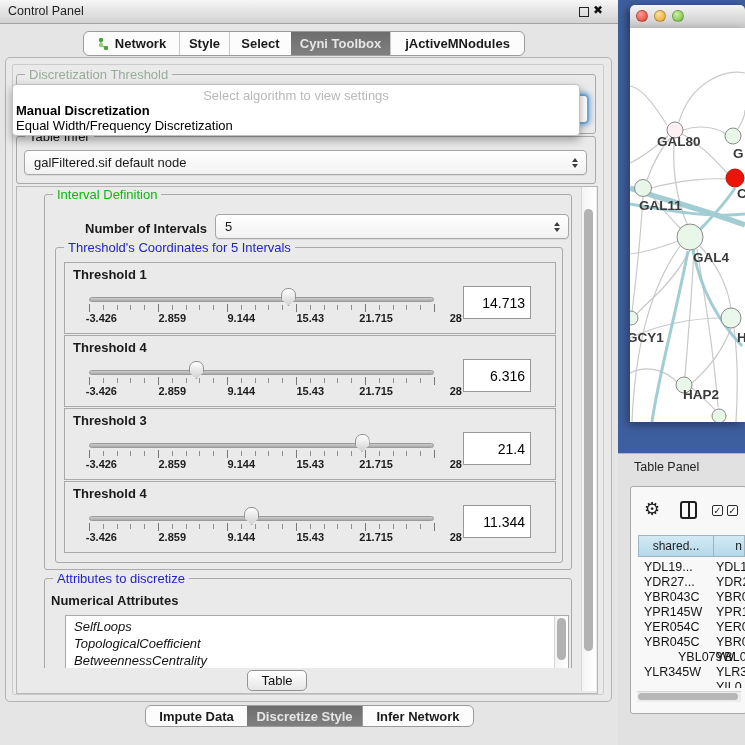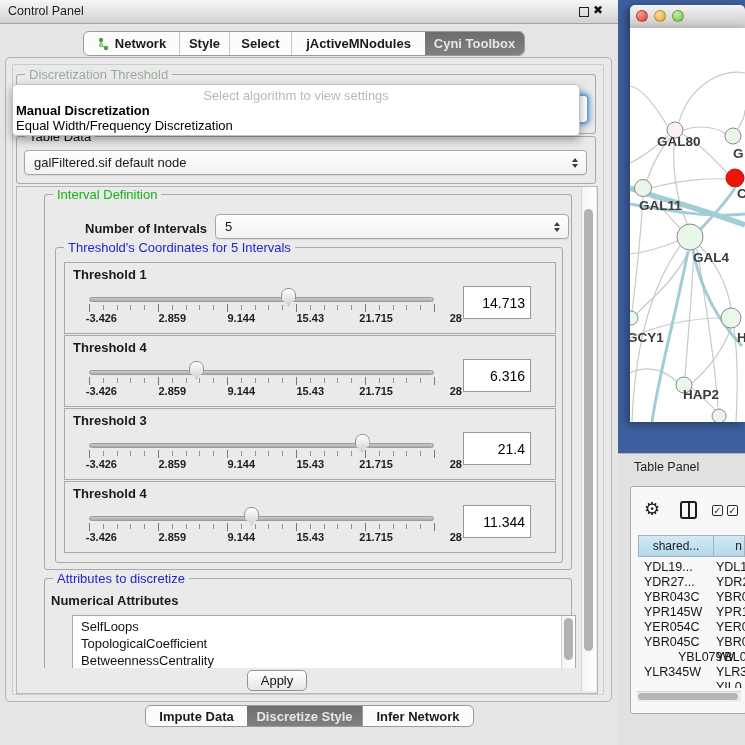--- a/index.html
+++ b/index.html
@@ -96,38 +96,38 @@
       <circle cx="9" cy="11" r="2.2" fill="#49a33c"></circle>
     </svg>
     <span>Network</span>
   </div>
   <div class="seg div" style="width:49px;">
       <span>Style</span>
     </div>
   <div class="seg div" style="width:61px;">
       <span>Select</span>
     </div>
+  <div class="seg sel" style="width:99px;">
+      <span>Cyni Toolbox</span>
+    </div>
   <div class="seg div" style="width:133px;">
       <span>jActiveMNodules</span>
     </div>
-  <div class="seg sel" style="width:99px;">
-      <span>Cyni Toolbox</span>
-    </div>
 </div>
 
 <div class="abs mainpanel"></div>
 <div class="abs innerpanel"></div>
 
 <div class="abs group" style="left:16px;top:74px;width:578px;height:58px;">
   <span class="grouptitle" style="color:#9aab9a;">Discretization Threshold</span>
 </div>
 <div class="abs focuscombo"></div>
 
 <div class="abs group" style="left:16px;top:136px;width:578px;height:46px;">
-  <span class="grouptitle" style="color:#111;">Table Data</span>
+  <span class="grouptitle" style="color:#111;">Table Infer</span>
 </div>
 <div class="abs combo" style="left:24px;top:150px;width:530px;height:23px;">
   <span>galFiltered.sif default node</span>
   <span class="arrows">
       <span class="arr-up"></span>
       <span class="arr-dn"></span>
     </span>
 </div>
 
 <div class="abs" style="left:16px;top:186px;width:580px;height:506px;border:1px solid #b7b7b7;background:#eaeaea;"></div>
@@ -238,32 +238,32 @@
             <div class="thumb" style="left: 47%;"></div>
           </div>
         <input class="valbox" value="11.344" style="">
       </div>
     </div>
   </div>
 
   <div class="abs group" style="left:27px;top:391px;width:526px;height:112px;">
     <span class="grouptitle" style="color:#2323cc;">Attributes to discretize</span>
     <span class="abs" style="left:6px;top:14px;font-size:13px;font-weight:bold;">Numerical Attributes</span>
-    <div class="abs listbox" style="left:27px;top:36px;width:502px;height:53px;">
+    <div class="abs listbox" style="left:20px;top:36px;width:502px;height:53px;font-style:italic;">
       <span class="listitem" style="top:3px;">SelfLoops</span>
       <span class="listitem" style="top:20px;">TopologicalCoefficient</span>
       <span class="listitem" style="top:37px;">BetweennessCentrality</span>
       <div class="vtrack abs" style="right:0;top:0;width:13px;height:100%;">
         <div class="vthumb" style="left:2px;top:2px;width:9px;height:42px;"></div>
       </div>
     </div>
   </div>
 </div>
 
-<button class="btn abs" style="left:247px;top:670px;width:60px;height:21px;">Apply</button>
+<button class="btn abs" style="left:247px;top:670px;width:60px;height:21px;">Table</button>
 
 <div class="abs segbar" style="left:145px;top:705px;height:20px;">
   <div class="seg" style="width:101px;">
       <span>Impute Data</span>
     </div>
   <div class="seg sel" style="width:115px;">
       <span>Discretize Style</span>
     </div>
   <div class="seg" style="width:110px;border-left:1px solid #9b9b9b;">
       <span>Infer Network</span>

